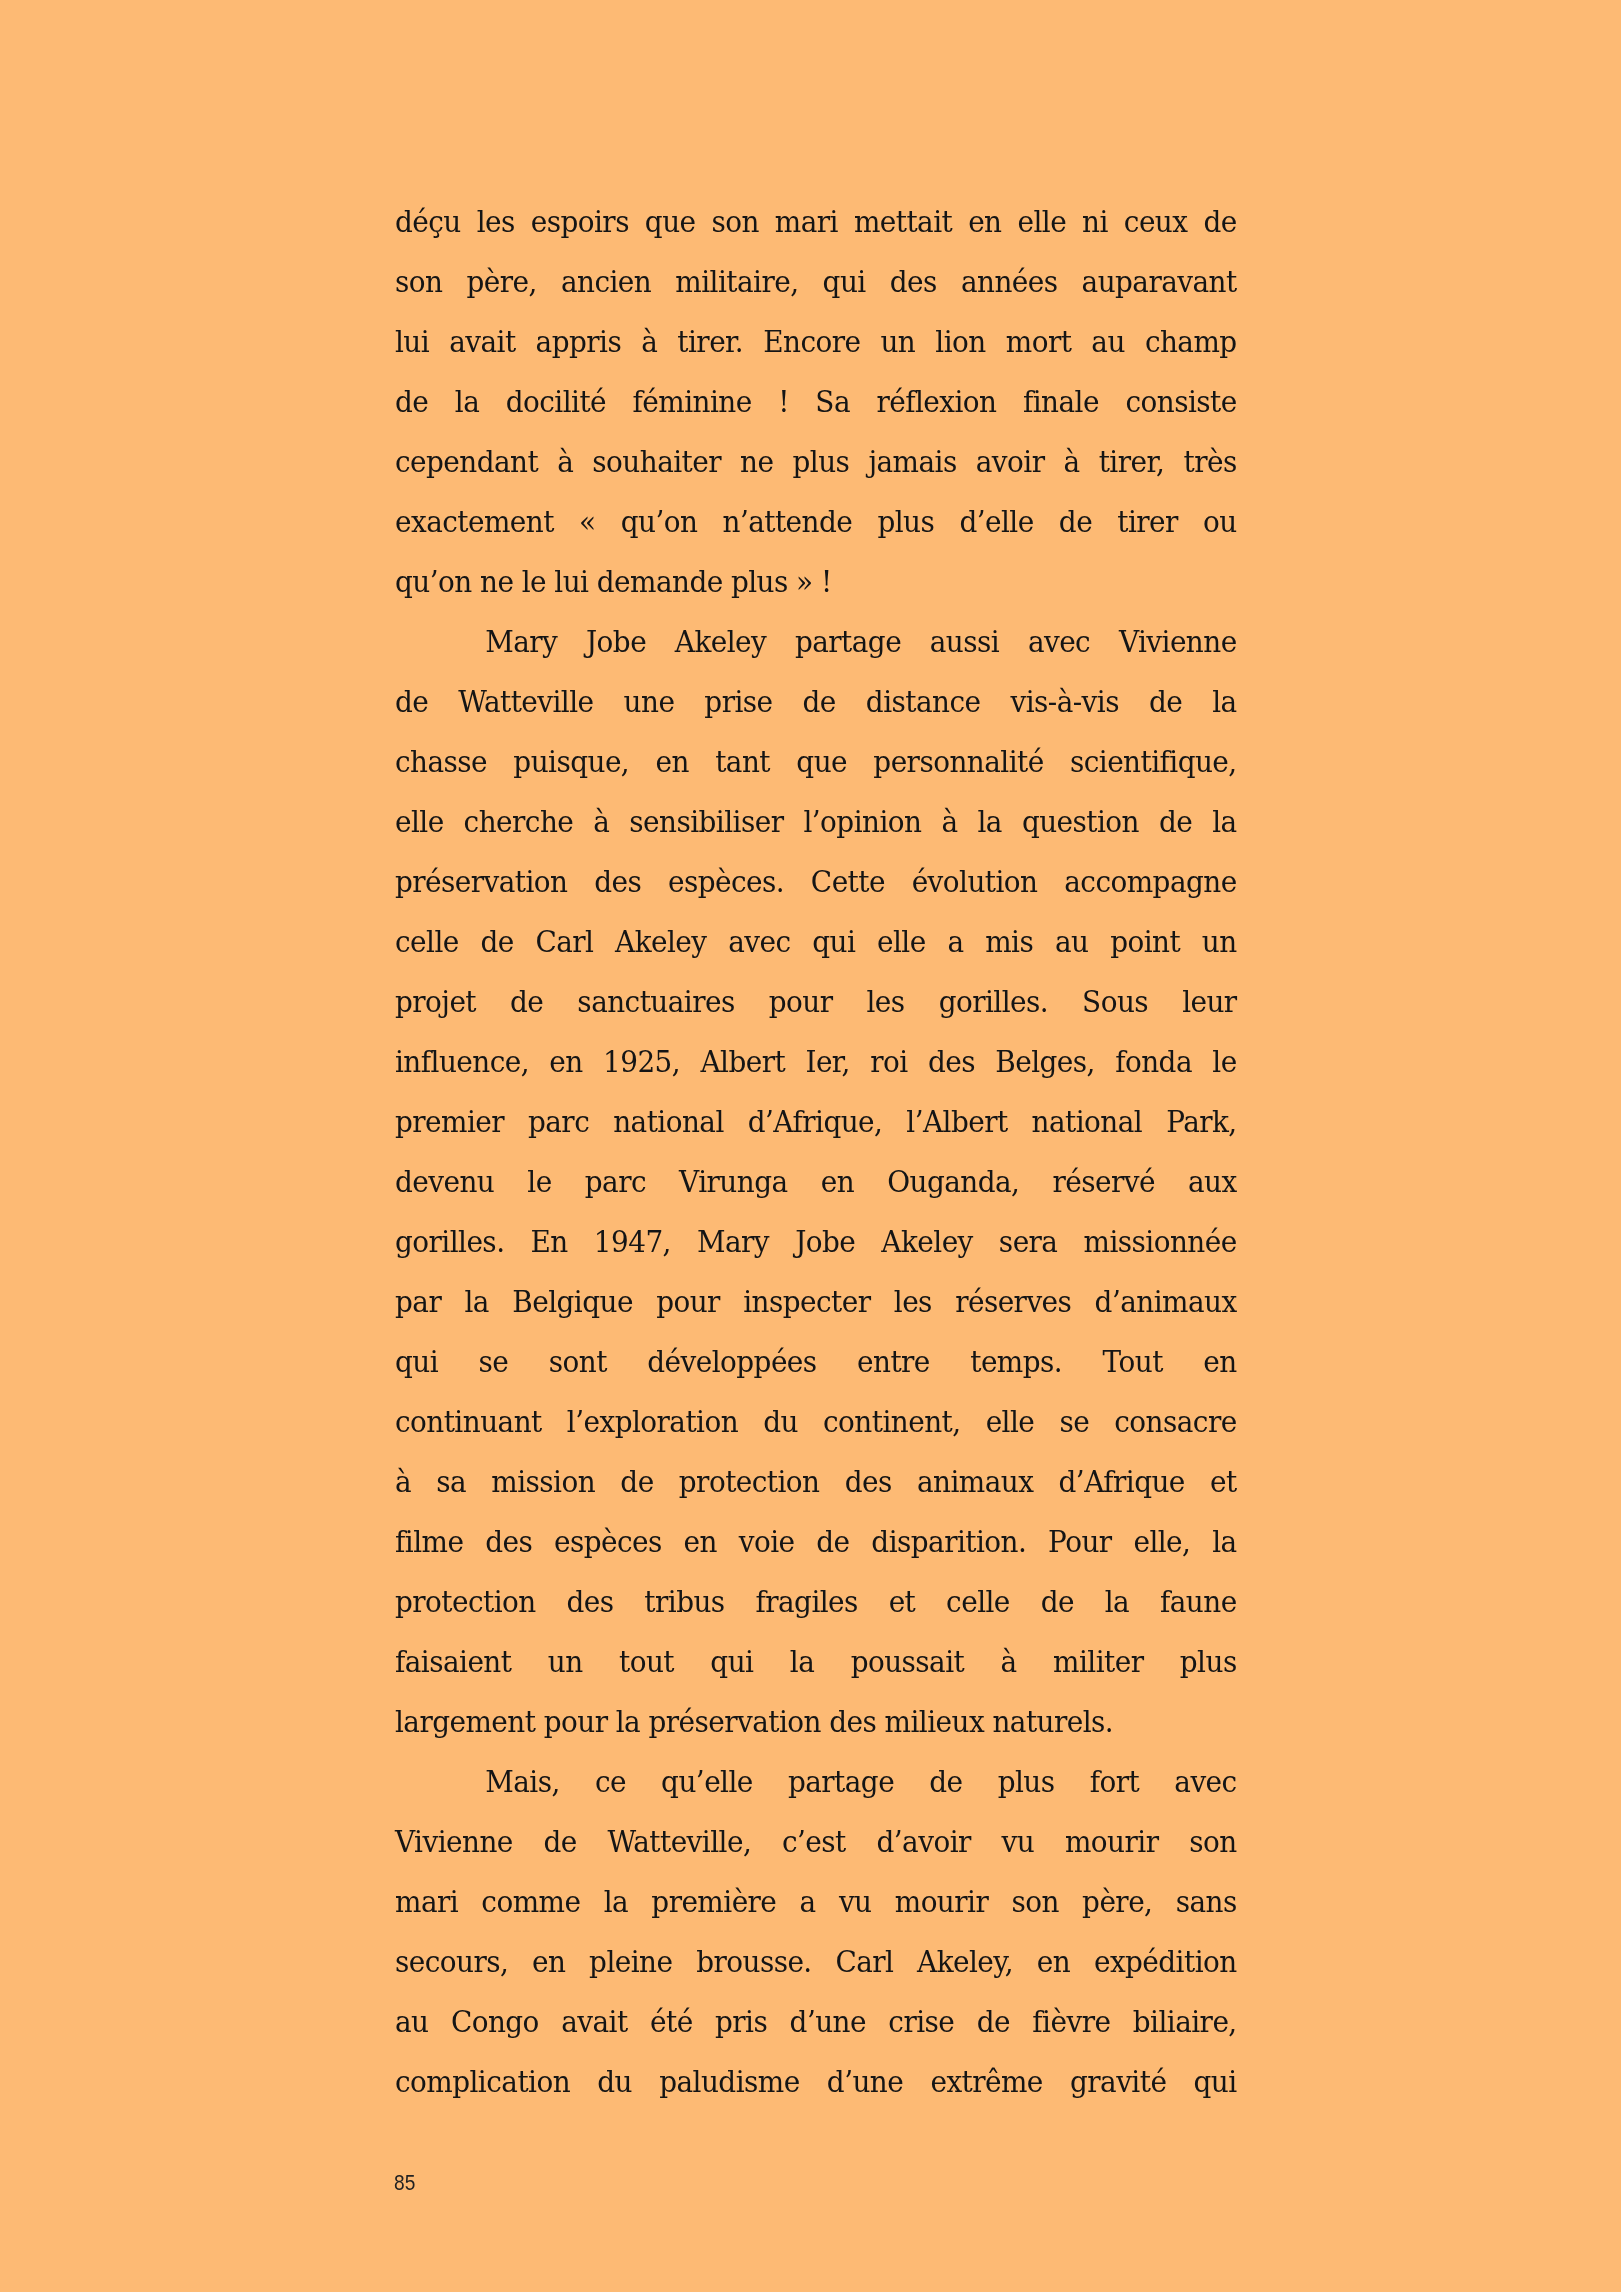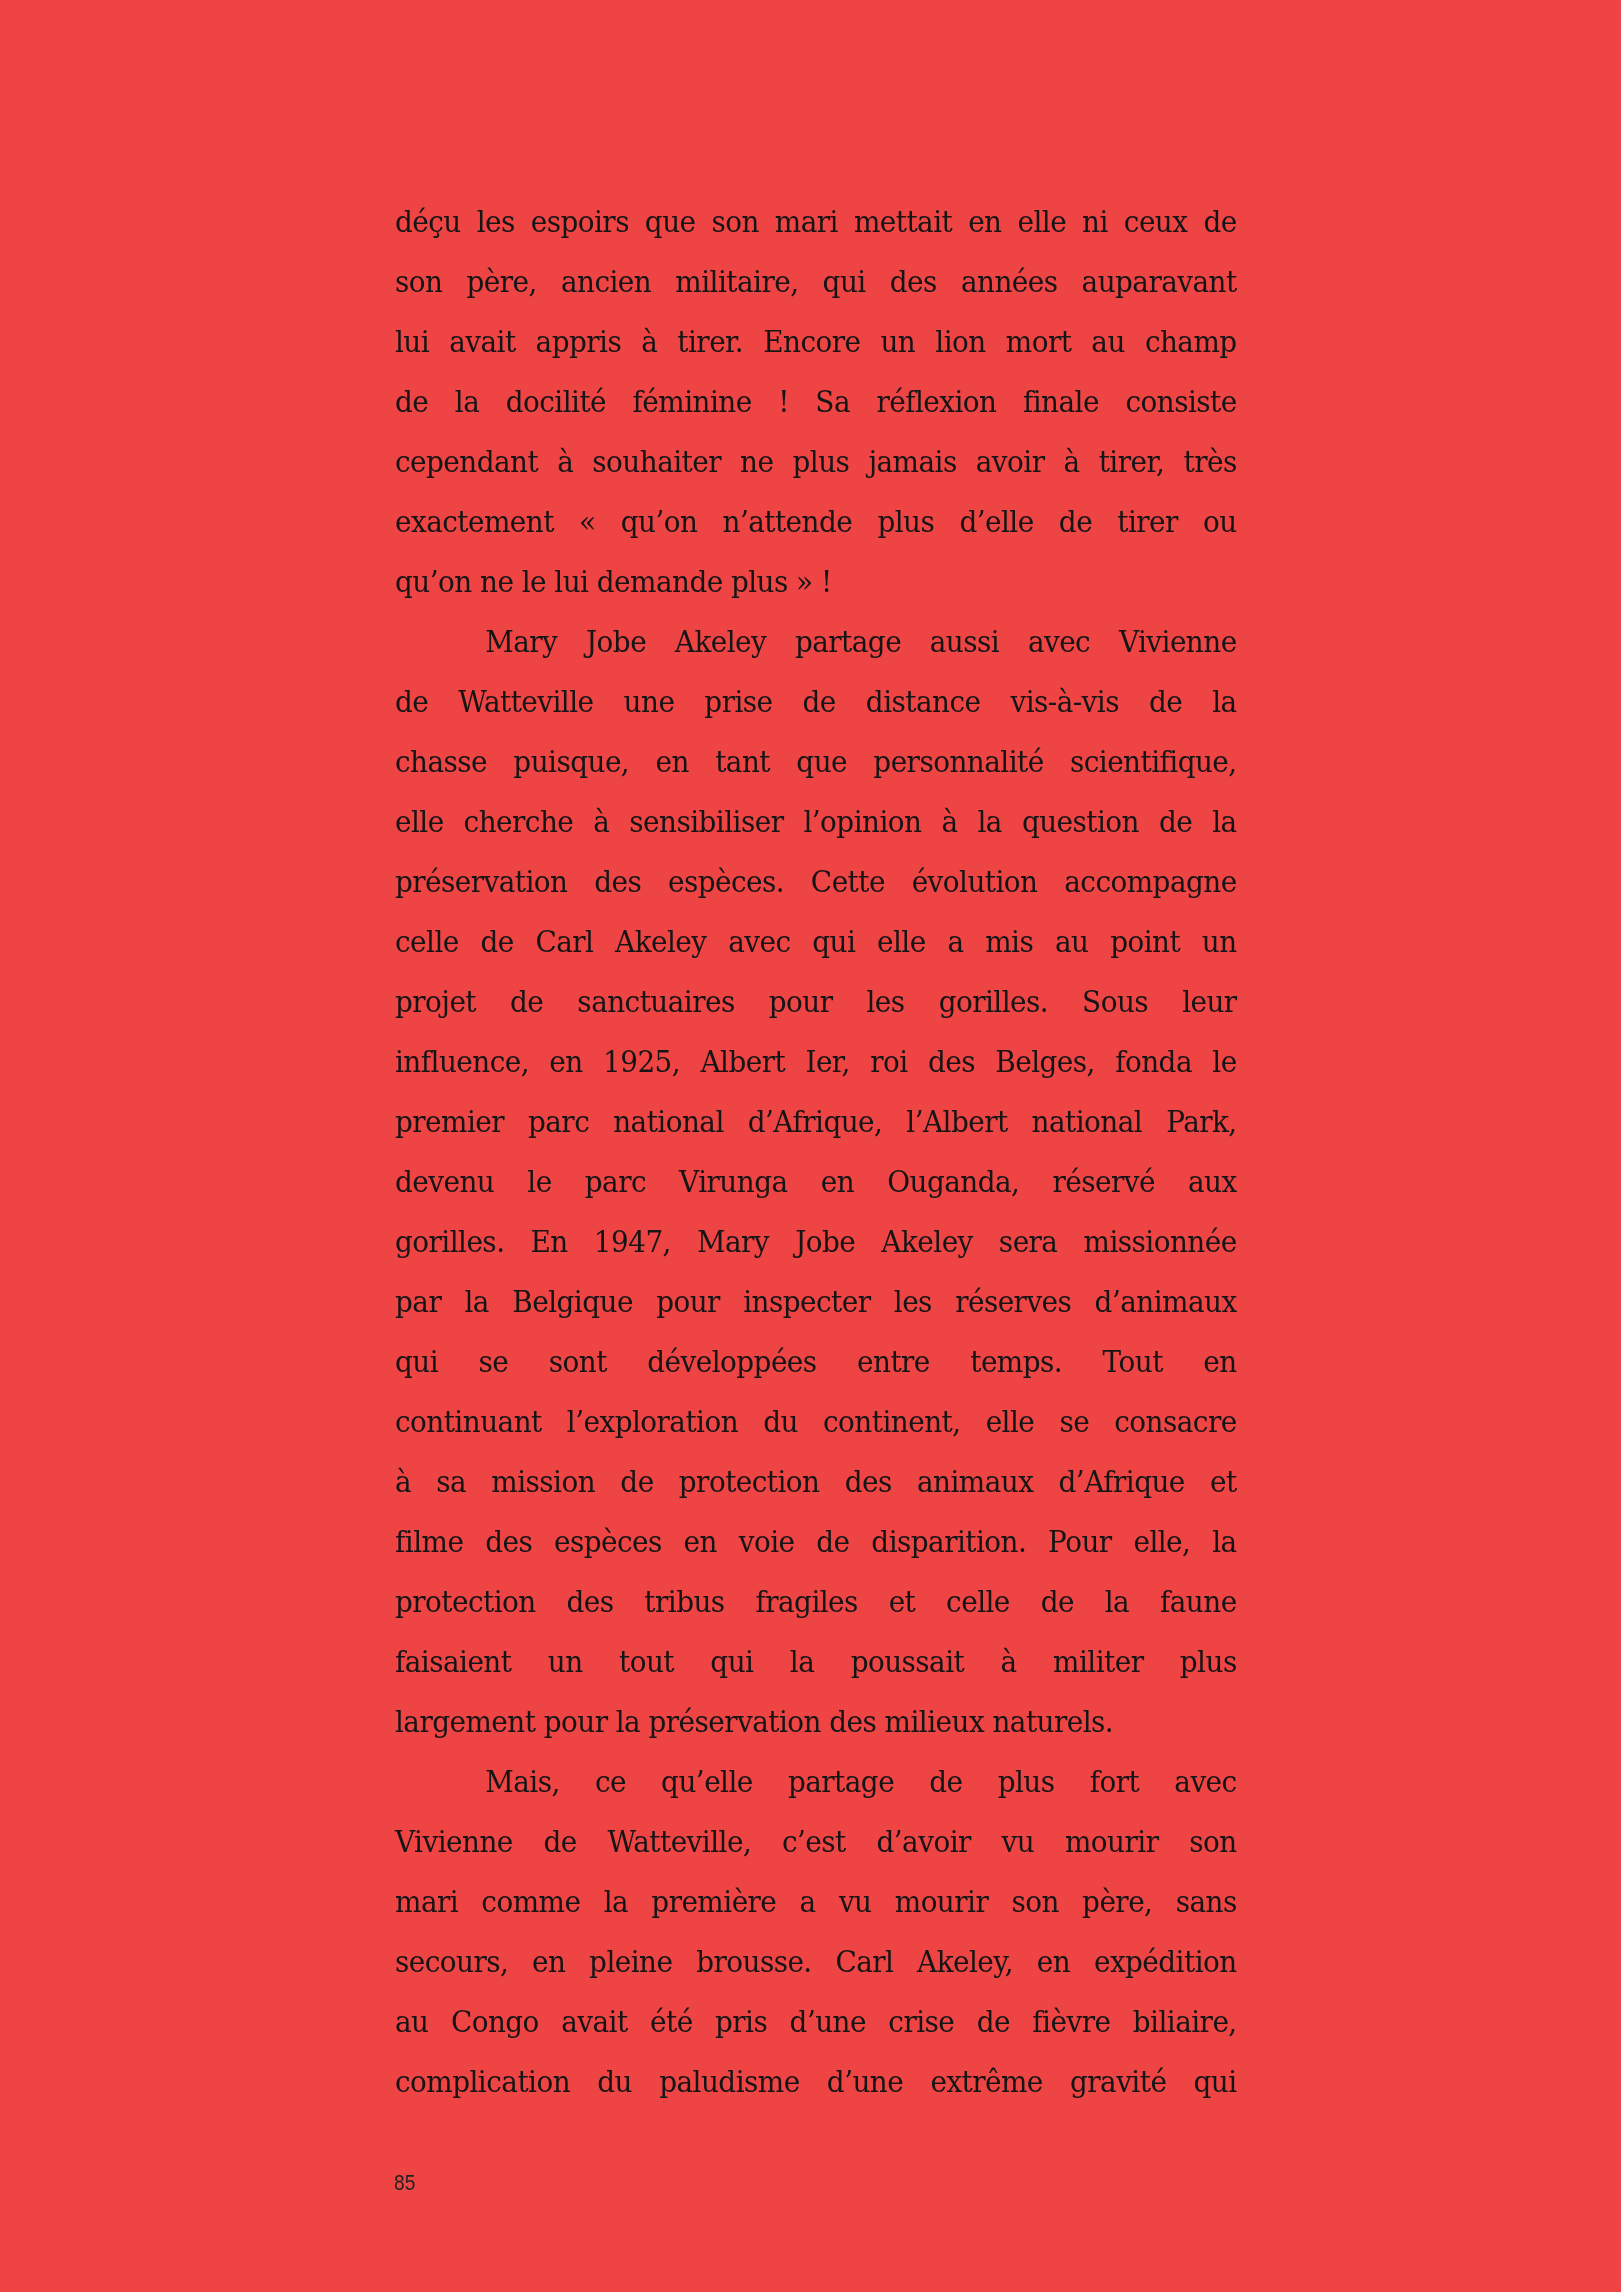--- a/index.html
+++ b/index.html
@@ -1,17 +1,17 @@
 <!DOCTYPE html>
 <html><head>
   <meta charset="utf-8">
   <style>
     html, body { margin: 0; padding: 0; background: #ffffff; }
     body { width: 1621px; height: 2293px; position: relative; overflow: hidden; }
-    .page { position: absolute; left: 0; top: 0; width: 1621px; height: 2293px; background: #ef4444; }
+    .page { position: absolute; left: 0; top: 0; width: 1621px; height: 2293px; background: #fdba74; }
     .text-block { position: absolute; left: 395px; top: 192px; width: 842px; }
     .line {
       display: block;
       height: 60px;
       line-height: 60px;
       font-family: "DejaVu Serif", "Liberation Serif", serif;
       font-size: 30px;
       color: #151515;
       text-align: justify;
       text-align-last: justify;

